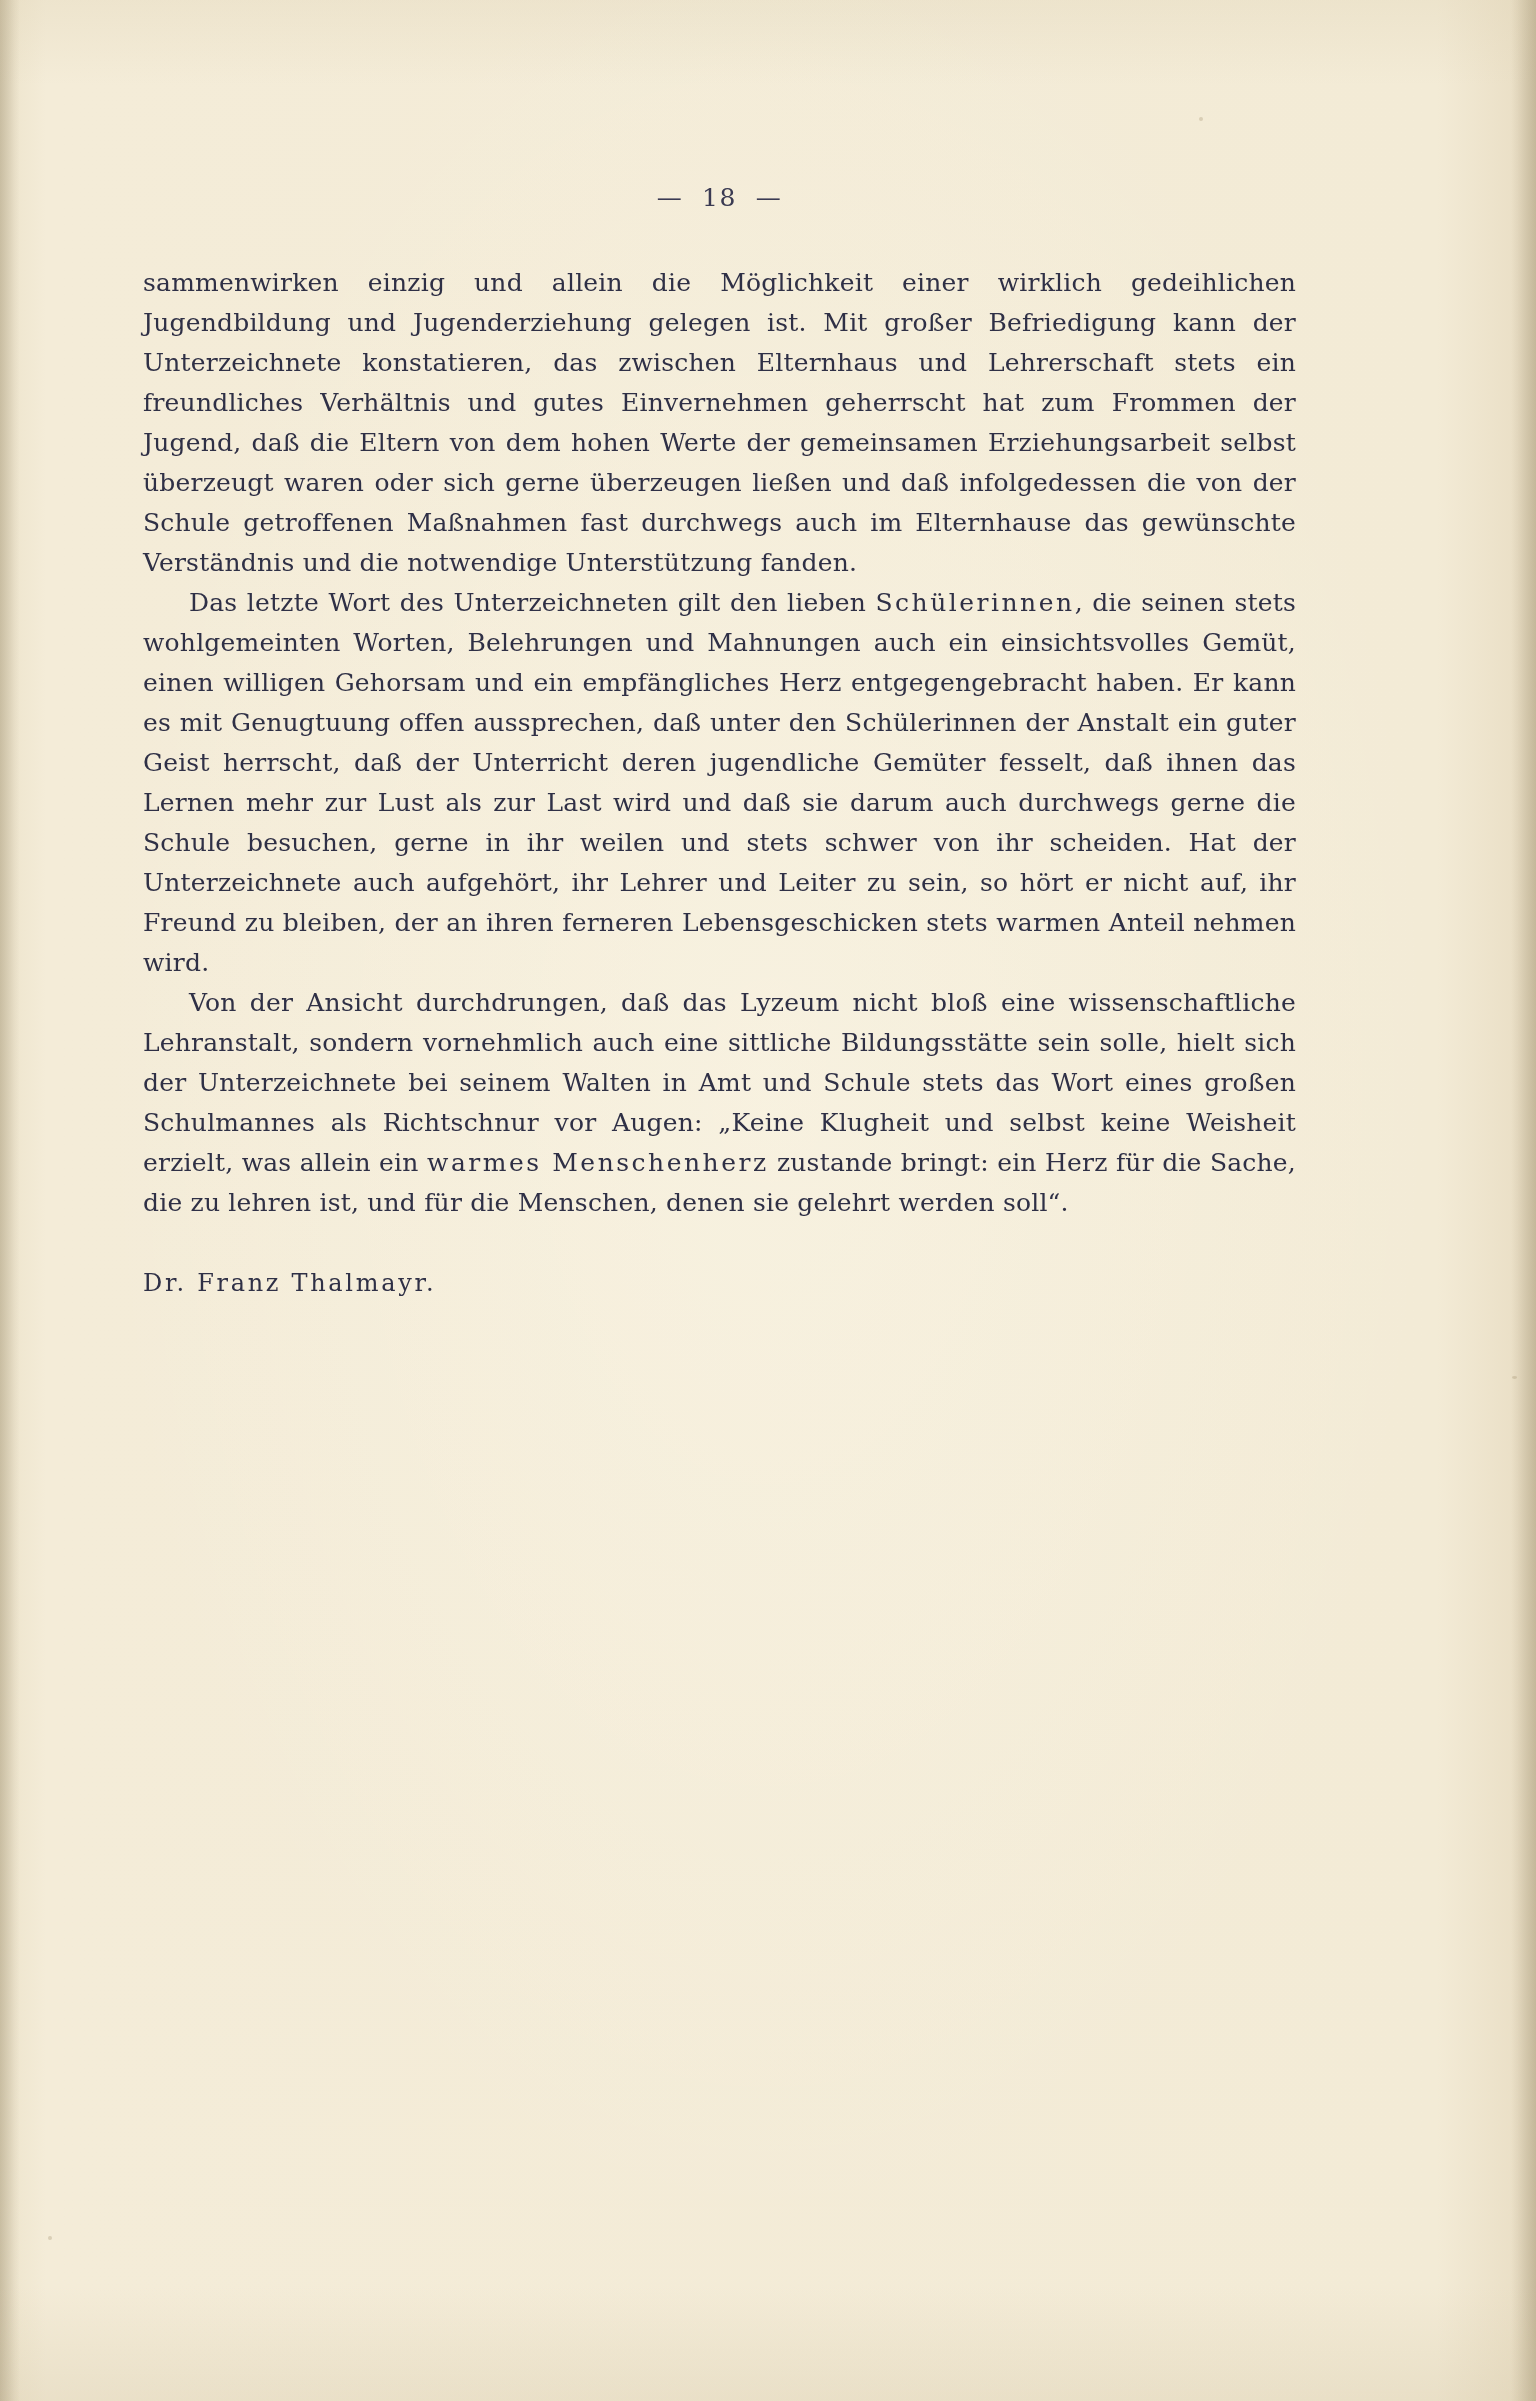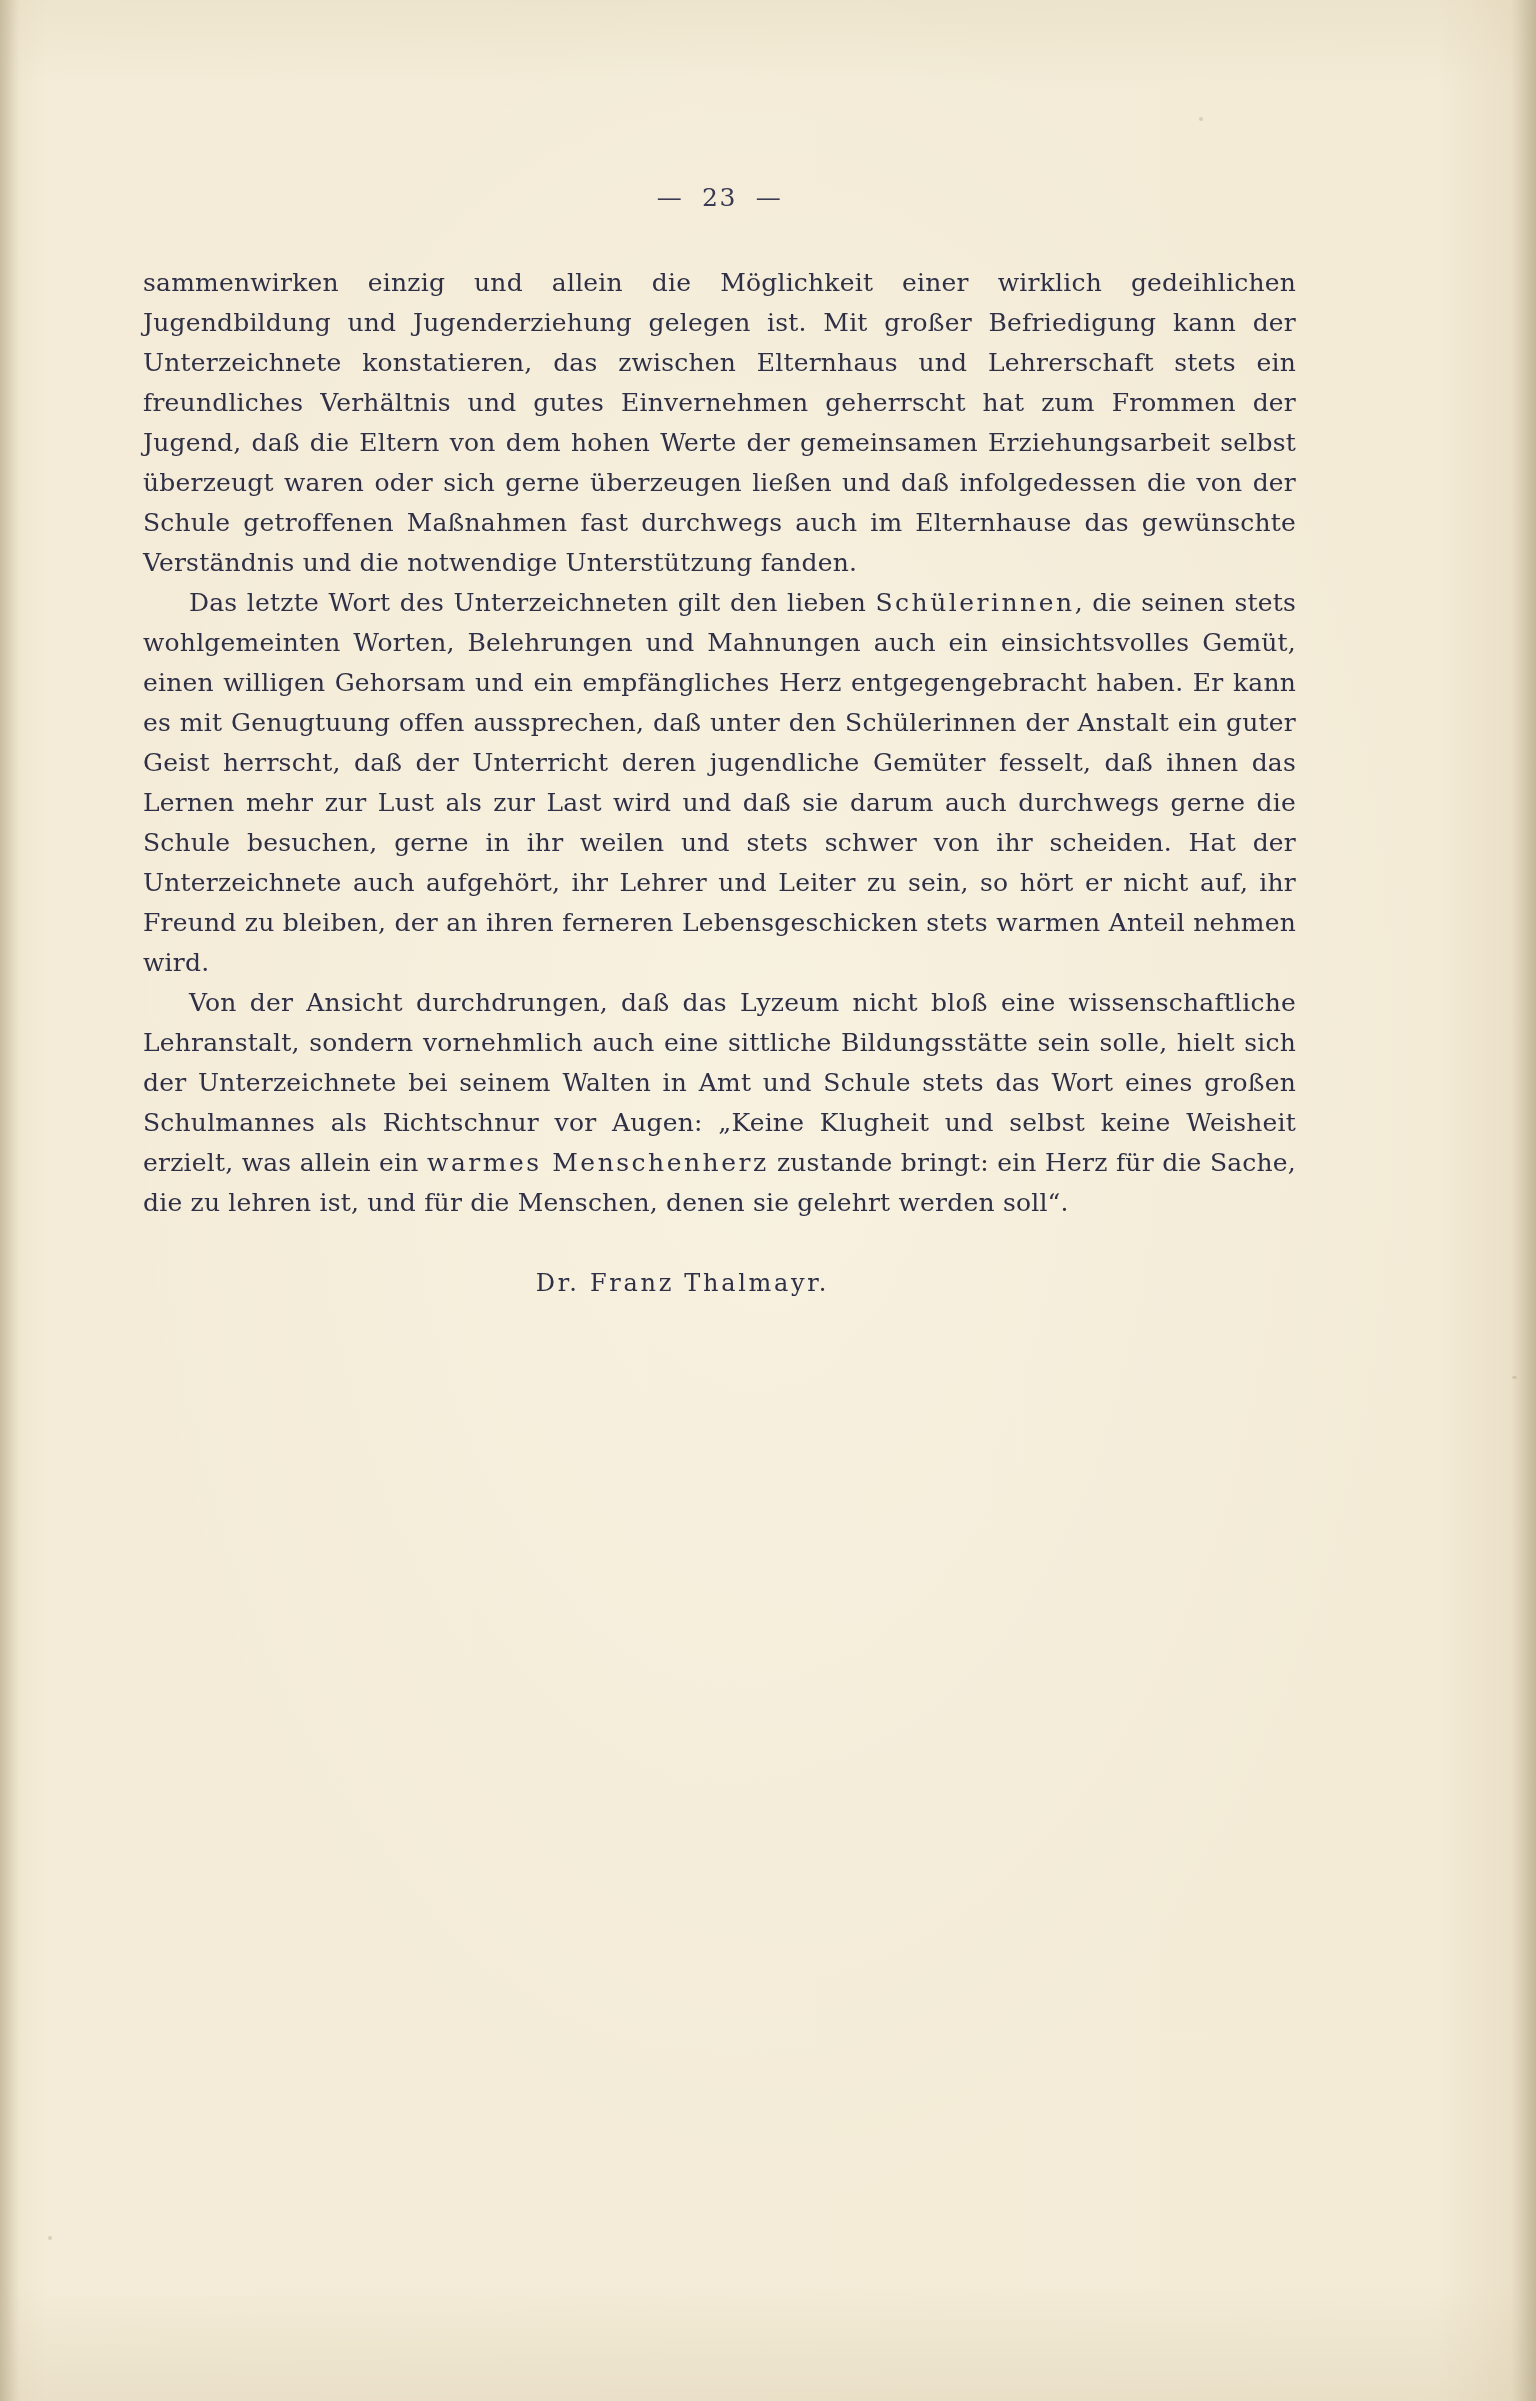--- a/index.html
+++ b/index.html
@@ -67,21 +67,21 @@
     text-indent: 0;
   }
   .body-text p.small-indent {
     text-indent: 21.5px;
   }
   .spaced {
     letter-spacing: 2.5px;
   }
   .signature {
     margin-top: 46px;
-    text-align: center;
+    text-align: left;
     padding-right: 74px;
     color: #2f3046;
     font-family: "DejaVu Serif", serif;
     font-size: 24px;
     letter-spacing: 2.7px;
   }
   .edge-shadow {
     position: absolute;
     right: 0;
     top: 0;
@@ -112,21 +112,21 @@
 <div class="page">
   <div class="spine-shadow"></div>
   <div class="edge-shadow"></div>
 
   <div class="speck" style="left:1199px; top:117px; width:3.8px; height:3.8px;"></div>
   <div class="speck" style="left:1512px; top:1376px; width:5.4px; height:3.1px;"></div>
   <div class="speck" style="left:48px; top:2236px; width:3.8px; height:3.8px;"></div>
 
   <div class="content">
 
-    <div class="folio">—  23  —</div>
+    <div class="folio">—  18  —</div>
 
     <div class="body-text">
 
       <p class="no-indent">sammenwirken einzig und allein die Möglichkeit einer wirklich gedeihlichen Jugendbildung und Jugenderziehung gelegen ist. Mit großer Befriedigung kann der Unterzeichnete konstatieren, das zwischen Elternhaus und Lehrerschaft stets ein freundliches Verhältnis und gutes Einvernehmen geherrscht hat zum Frommen der Jugend, daß die Eltern von dem hohen Werte der gemeinsamen Erziehungsarbeit selbst überzeugt waren oder sich gerne überzeugen ließen und daß infolgedessen die von der Schule getroffenen Maßnahmen fast durchwegs auch im Elternhause das gewünschte Verständnis und die notwendige Unterstützung fanden.</p>
 
       <p><span>Das letzte Wort des Unterzeichneten gilt den lieben </span><span class="spaced">Schülerinnen</span><span>, die seinen stets wohlgemeinten Worten, Belehrungen und Mahnungen auch ein einsichtsvolles Gemüt, einen willigen Gehorsam und ein empfängliches Herz entgegengebracht haben. Er kann es mit Genugtuung offen aussprechen, daß unter den Schülerinnen der Anstalt ein guter Geist herrscht, daß der Unterricht deren jugendliche Gemüter fesselt, daß ihnen das Lernen mehr zur Lust als zur Last wird und daß sie darum auch durchwegs gerne die Schule besuchen, gerne in ihr weilen und stets schwer von ihr scheiden. Hat der Unterzeichnete auch aufgehört, ihr Lehrer und Leiter zu sein, so hört er nicht auf, ihr Freund zu bleiben, der an ihren ferneren Lebensgeschicken stets warmen Anteil nehmen wird.</span></p>
 
       <p><span>Von der Ansicht durchdrungen, daß das Lyzeum nicht bloß eine wissenschaftliche Lehranstalt, sondern vornehmlich auch eine sittliche Bildungsstätte sein solle, hielt sich der Unterzeichnete bei seinem Walten in Amt und Schule stets das Wort eines großen Schulmannes als Richtschnur vor Augen: „Keine Klugheit und selbst keine Weisheit erzielt, was allein ein </span><span class="spaced">warmes Menschenherz</span><span> zustande bringt: ein Herz für die Sache, die zu lehren ist, und für die Menschen, denen sie gelehrt werden soll“.</span></p>
 
 

